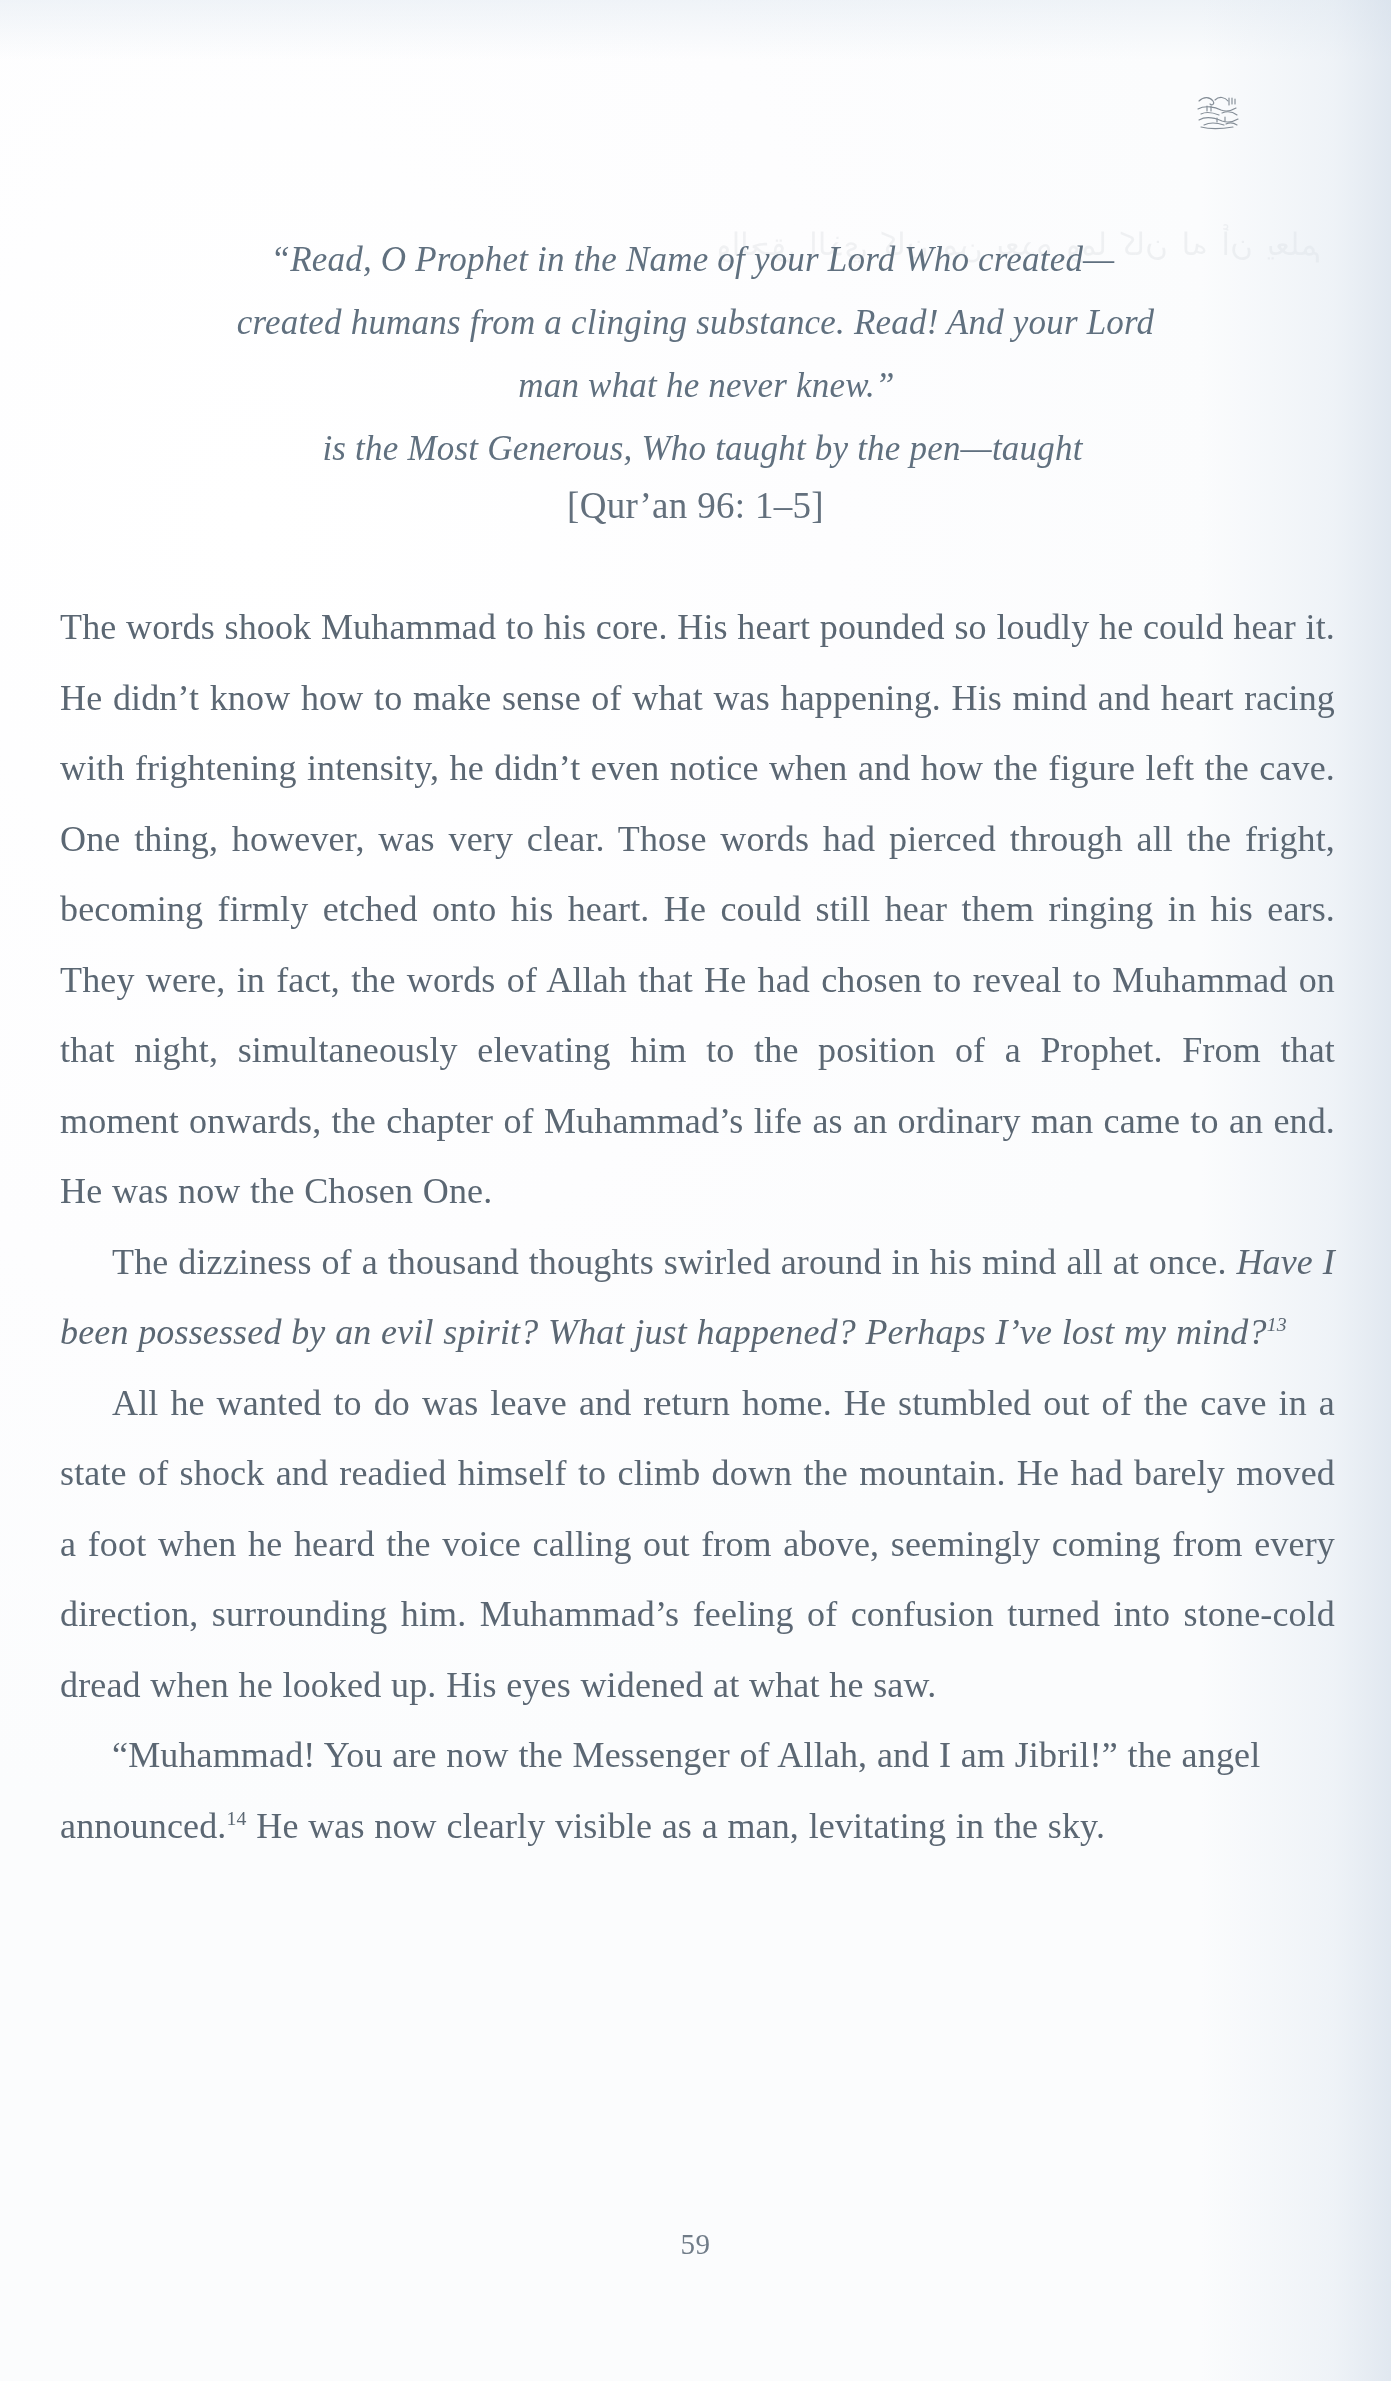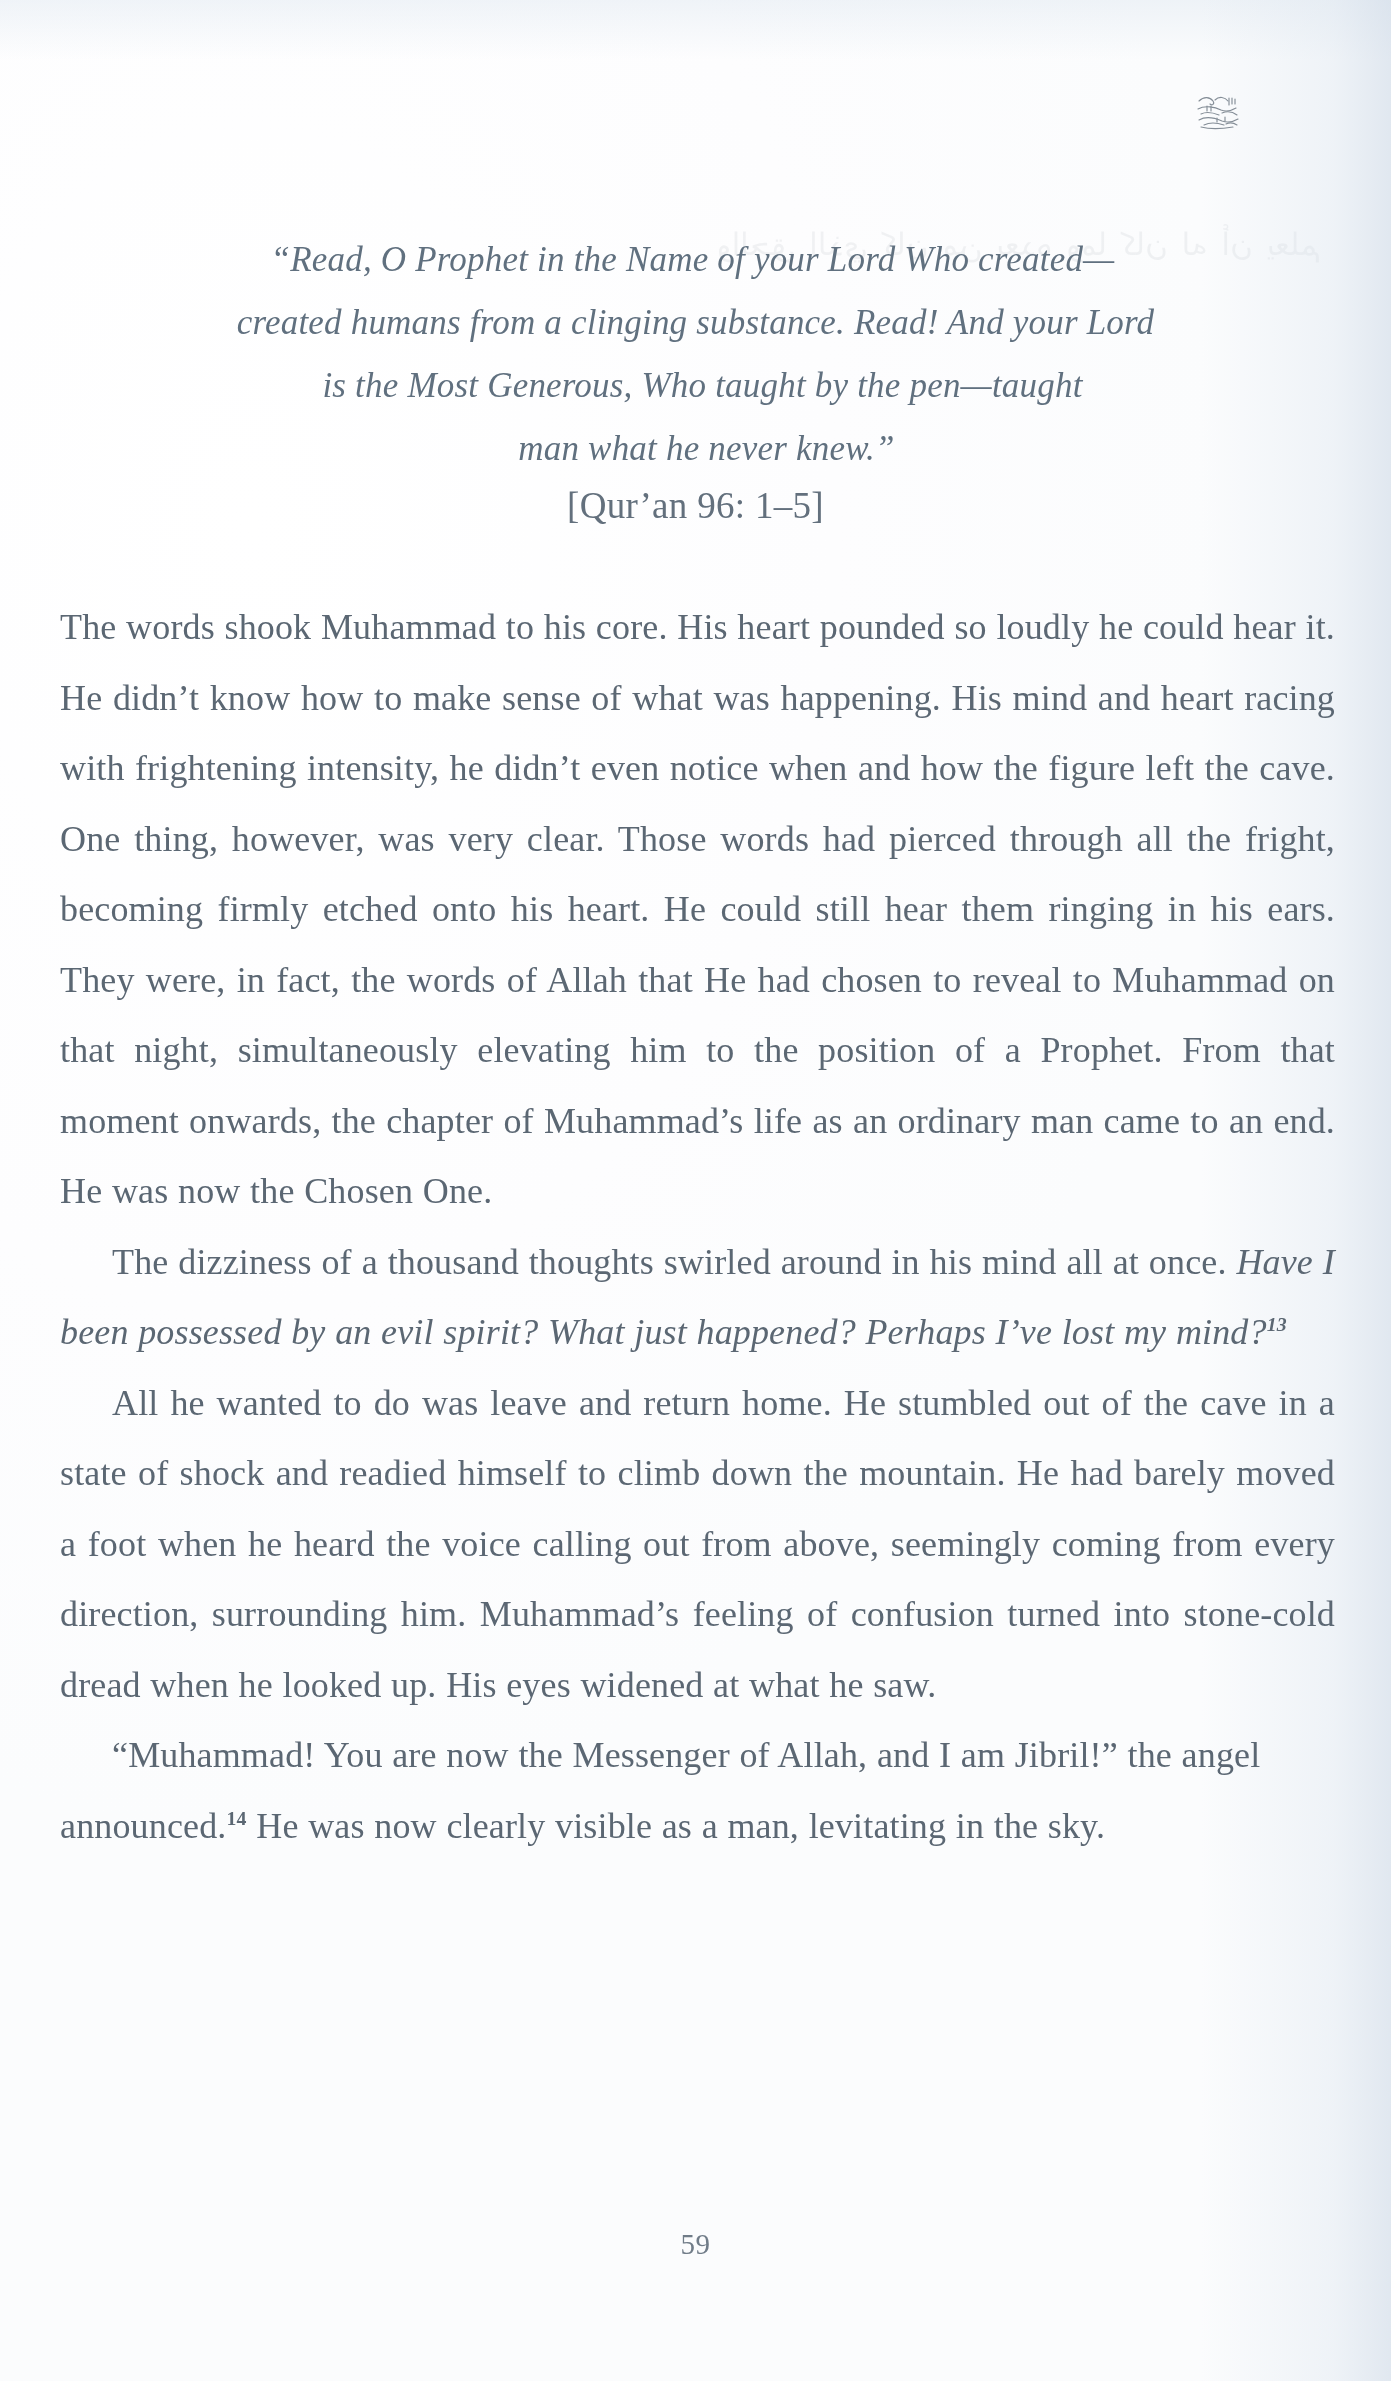--- a/index.html
+++ b/index.html
@@ -137,21 +137,20 @@
   p.para.indent { text-indent: 52px; }
   p.para:last-child { text-align: left; }
 
   .thought { font-style: italic; }
 
   sup.fn {
     font-size: 0.55em;
     vertical-align: super;
     line-height: 0;
     letter-spacing: 0.2px;
-    font-weight: bold;
   }
   sup.fn.ital { font-style: italic; }
 
   
   .folio {
     position: absolute;
     top: 2228px;
     left: 0;
     width: 100%;
     text-align: center;
@@ -187,22 +186,22 @@
       <path d="M9 33 C15 30, 23 31, 29 33"></path>
       <path d="M31 32 C35 30, 39 31, 42 33"></path>
       <path d="M12 14 L12 19 M16 14 L16 19 M22 26 L22 30 M30 25 L30 29"></path>
       <path d="M6 35 C14 37, 26 37, 38 35"></path>
     </svg>
   </div>
 
   <div class="epigraph">
     <span class="epi-line l1">“Read, O Prophet in the Name of your Lord Who created—</span>
     <span class="epi-line l2">created humans from a clinging substance. Read! And your Lord</span>
+    <span class="epi-line l4">man what he never knew.”</span>
     <span class="epi-line l3">is the Most Generous, Who taught by the pen—taught</span>
-    <span class="epi-line l4">man what he never knew.”</span>
   </div>
 
   <div class="citation">[Qur’an 96: 1–5]</div>
 
   <div class="body-block">
 
     <p class="para"><span>The words shook Muhammad to his core. His heart pounded so loudly he could hear it. He didn’t know how to make sense of what was happening. His mind and heart racing with frightening intensity, he didn’t even notice when and how the figure left the cave. One thing, however, was very clear. Those words had pierced through all the fright, becoming firmly etched onto his heart. He could still hear them ringing in his ears. They were, in fact, the words of Allah that He had chosen to reveal to Muhammad on that night, simultaneously elevating him to the position of a Prophet. From that moment onwards, the chapter of Muhammad’s life as an ordinary man came to an end. He was now the Chosen One.</span></p>
 
     <p class="para indent"><span>The dizziness of a thousand thoughts swirled around in his mind all at once. </span><span class="thought">Have I been possessed by an evil spirit? What just happened? Perhaps I’ve lost my mind?</span><sup class="fn ital">13</sup></p>
 

